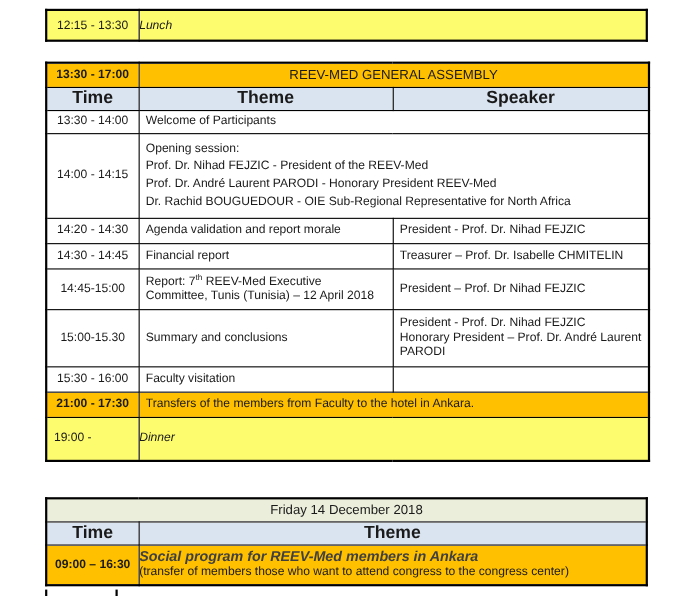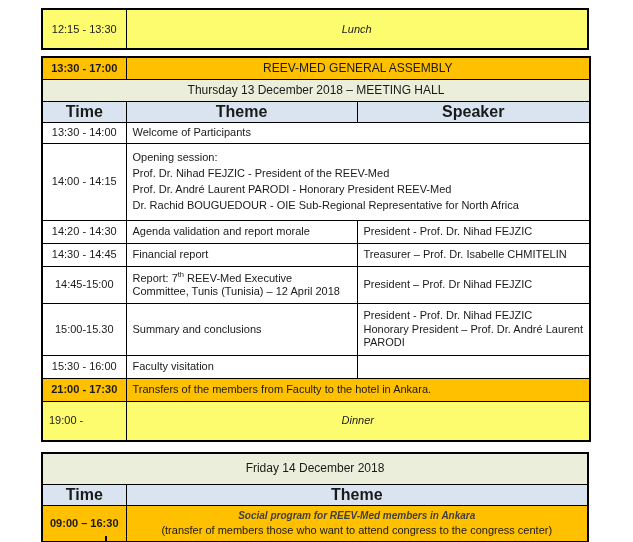--- a/index.html
+++ b/index.html
@@ -13,77 +13,74 @@
   .t-lunch  { top: 8px; }
   .t-main   { top: 56px; padding-left: 20px; }
   .t-friday { top: 452px; }
 
   col.c-time    { width: 84px; }
   col.c-theme   { width: 231px; }
   col.c-speaker { width: 233px; }
 
   .time-cell   { text-align: center; }
   .txt-cell    { padding: 2px 6px; text-align: left; }
-  .center-cell { text-align: center; }
+  .center-cell { text-align: left; }
 
   .bg-yellow { background: #FDFB6E; }
   .bg-orange { background: #FFC000; }
   .bg-olive  { background: #EBEEDB; }
   .bg-blue   { background: #DAE4F0; }
 
   .bold { font-weight: bold; }
   .italic { font-style: italic; }
   .sec-head { font-size: 12px; font-weight: normal; text-align: center; }
   .col-head { font-weight: bold; text-align: center; font-size: 16px; }
 
   .opening-cell p { margin: 3px 0 3px 0; }
   .speaker-block p { margin: 1px 0; }
   sup { font-size: 7.5px; vertical-align: super; line-height: 0; }
   .nowrap { white-space: nowrap; }
 
-  .social-title { font-size: 10px; font-weight: bold; font-style: italic; color: #404040; }
+  .social-title { font-size: 13px; font-weight: bold; font-style: italic; color: #404040; }
   .social-sub { font-size: 11px; color: #1a1a1a; margin-top: 2px; }
 
   
   .sliver { position: absolute; left: 41px; top: 536px; width: 548px; height: 6px;
             border-left: 2px solid #000; }
   .sliver .divider { position: absolute; left: 62px; top: 0; width: 2px; height: 6px; background: #000; }
 </style>
 </head>
 <body>
 
 <table class="t-lunch">
   <colgroup>
       <col class="c-time">
       <col>
     </colgroup>
   <tbody>
-      <tr style="height:40px">
+      <tr style="height:28px">
     <td class="time-cell bg-yellow">12:15 - 13:30</td>
     <td class="center-cell italic bg-yellow">Lunch</td>
   </tr>
 </tbody>
   </table>
 
 <table class="t-main">
   <colgroup>
       <col class="c-time">
       <col class="c-theme">
       <col class="c-speaker">
     </colgroup>
 
   <tbody>
       <tr style="height:22px">
     <td class="time-cell bold bg-orange">13:30 - 17:00</td>
     <td colspan="2" class="sec-head bg-orange">REEV-MED GENERAL ASSEMBLY</td>
   </tr>
 
-  <tr style="height:22px">
-    <td colspan="3" class="sec-head bg-olive">Thursday 13 December 2018 – MEETING HALL</td>
-  </tr>
 
   <tr style="height:21px">
     <td class="col-head bg-blue">Time</td>
     <td class="col-head bg-blue">Theme</td>
     <td class="col-head bg-blue">Speaker</td>
   </tr>
 
   <tr style="height:21px">
     <td class="time-cell">13:30 - 14:00</td>
     <td colspan="2" class="txt-cell">Welcome of Participants</td>
@@ -144,21 +141,21 @@
 </tbody>
   </table>
 
 <table class="t-friday">
   <colgroup>
       <col class="c-time">
       <col>
     </colgroup>
 
   <tbody>
-      <tr style="height:31px">
+      <tr style="height:21px">
     <td colspan="2" class="sec-head bg-olive">Friday 14 December 2018</td>
   </tr>
 
   <tr style="height:21px">
     <td class="col-head bg-blue">Time</td>
     <td class="col-head bg-blue">Theme</td>
   </tr>
 
   <tr style="height:37px">
     <td class="time-cell bold bg-orange">09:00 – 16:30</td>

